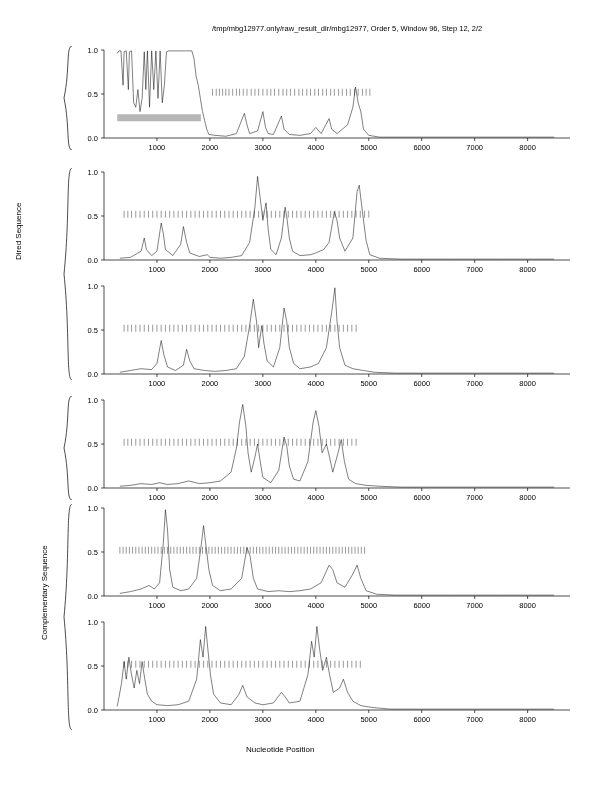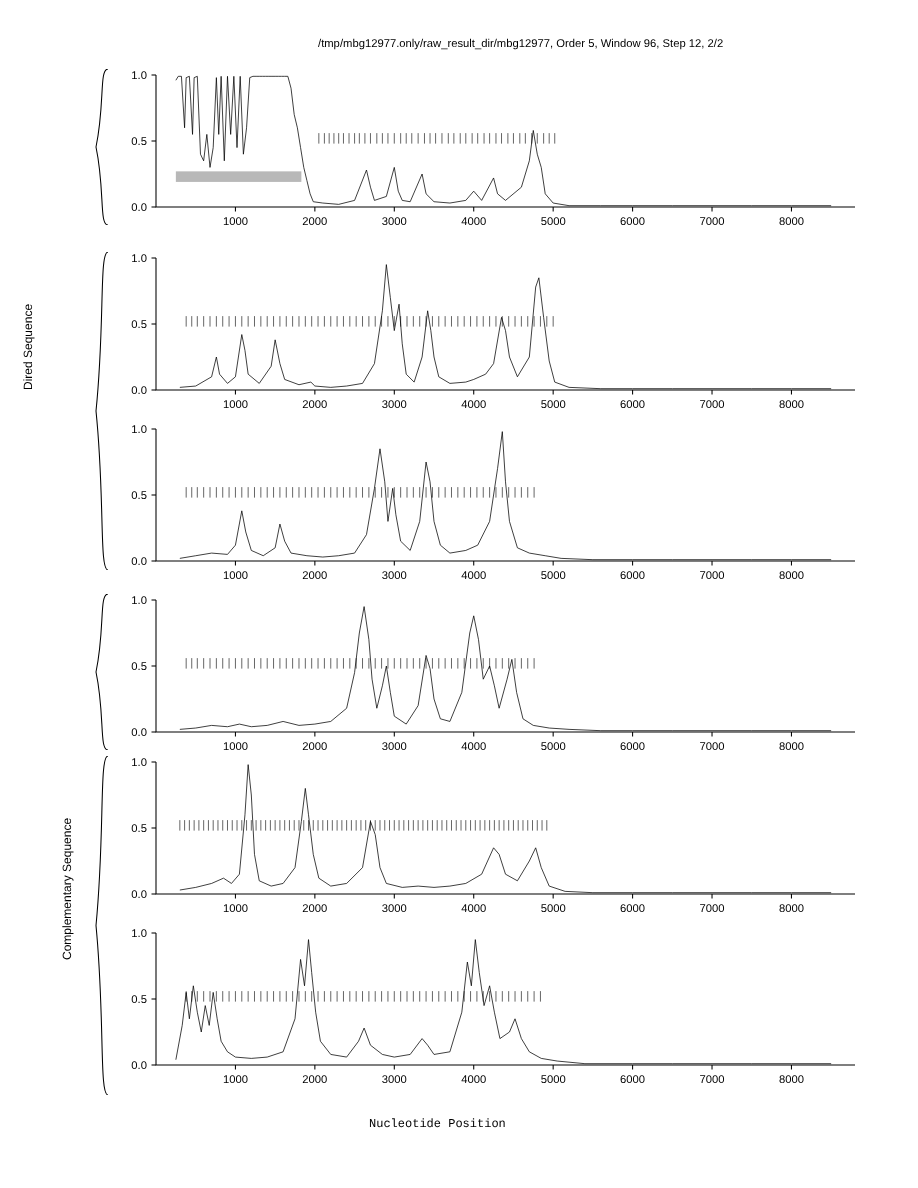--- a/index.html
+++ b/index.html
@@ -35,21 +35,20 @@
     font-size: 8px;
     transform-origin: 0 0;
     transform: rotate(-90deg);
     white-space: nowrap;
   }
   .axis-label-x {
     position: absolute;
     font-size: 8px;
     white-space: nowrap;
     text-align: center;
-    font-family: Liberation Mono, monospace;
   }
   .panel {
     position: absolute;
   }
   .panel svg {
     display: block;
   }
   .tick-text {
     font-size: 7.5px;
     font-family: "Liberation Sans", sans-serif;

